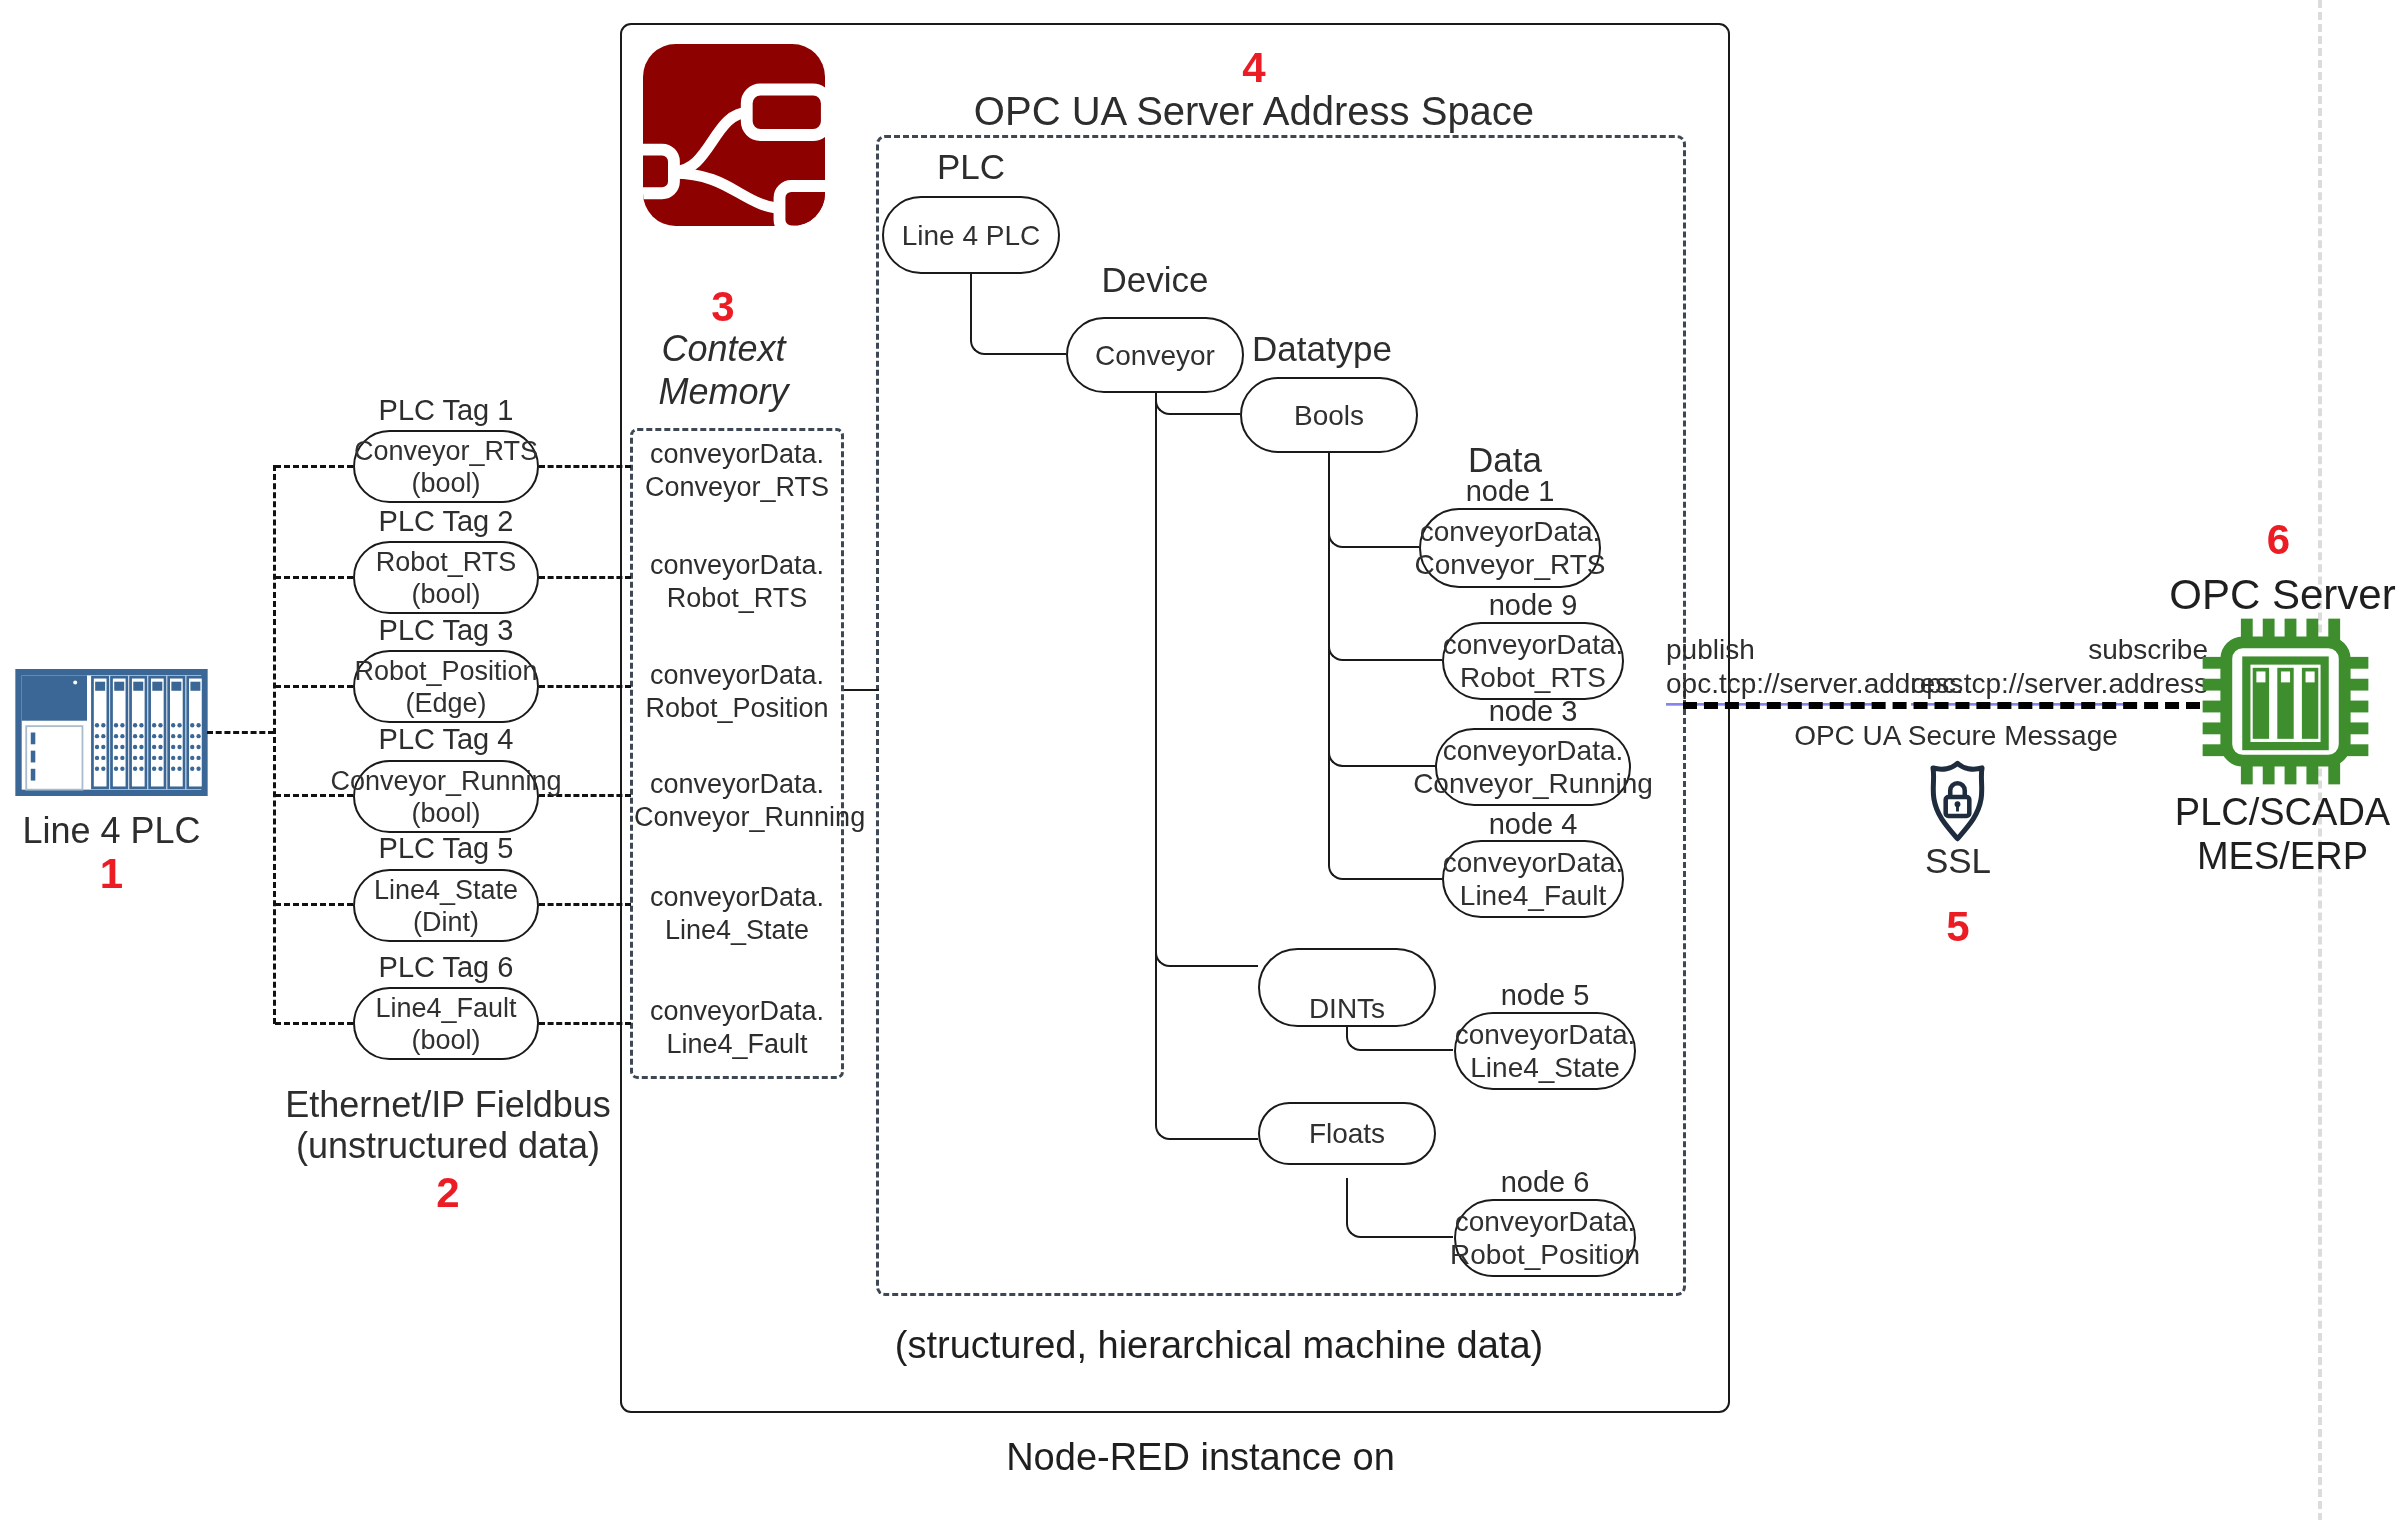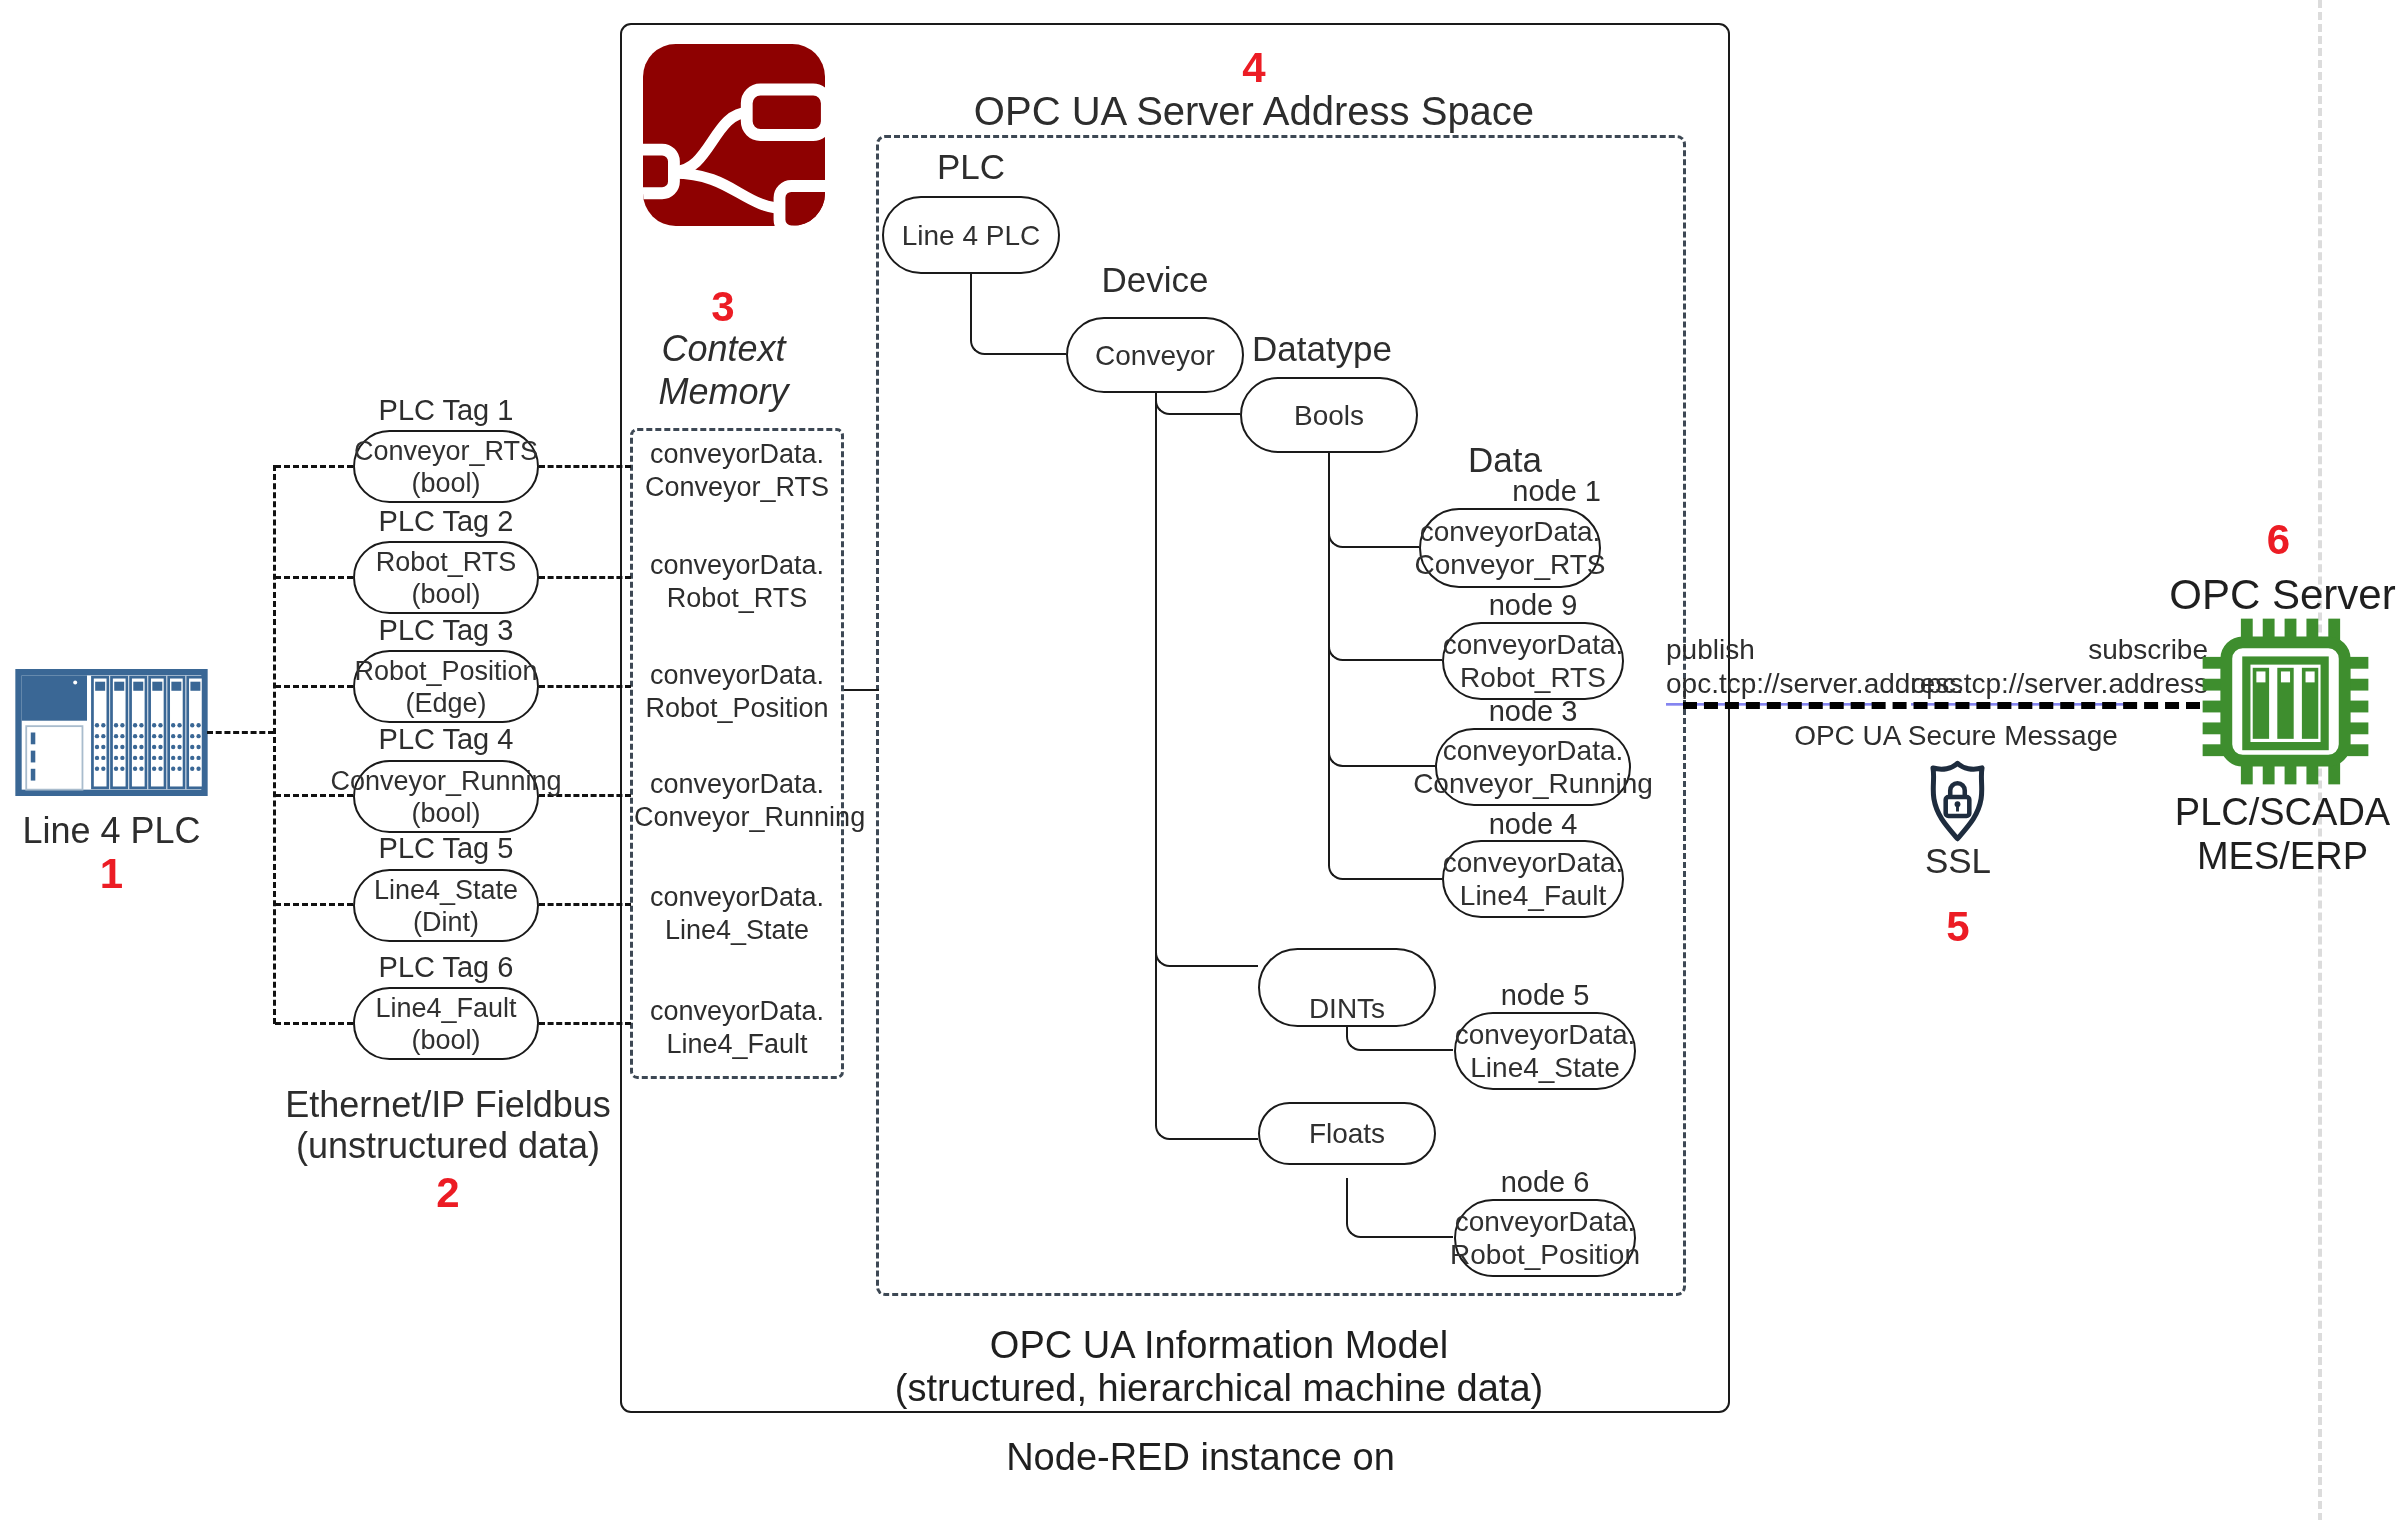--- a/index.html
+++ b/index.html
@@ -123,21 +123,21 @@
   <div class="onode" style="left:1240px;top:377px;width:178px;height:76px;">
     <div>Bools</div>
   </div>
   <div class="onode" style="left:1258px;top:948px;width:178px;height:79px;justify-content:flex-end;">
     <div>DINTs</div>
   </div>
   <div class="onode" style="left:1258px;top:1102px;width:178px;height:63px;">
     <div>Floats</div>
   </div>
 
-  <div class="lbl" style="left:1419px;top:475px;width:182px;font-size:29px;text-align:right;">node 1</div>
+  <div class="lbl" style="left:1419px;top:475px;width:182px;font-size:29px;">node 1</div>
   <div class="onode" style="left:1419px;top:508px;width:182px;height:80px;">
     <div>conveyorData.</div>
     <div>Conveyor_RTS</div>
   </div>
 
   <div class="lbl" style="left:1442px;top:589px;width:182px;font-size:29px;">node 9</div>
   <div class="onode" style="left:1442px;top:622px;width:182px;height:78px;">
     <div>conveyorData.</div>
     <div>Robot_RTS</div>
   </div>
@@ -160,21 +160,20 @@
     <div>Line4_State</div>
   </div>
 
   <div class="lbl" style="left:1454px;top:1166px;width:182px;font-size:29px;">node 6</div>
   <div class="onode" style="left:1454px;top:1199px;width:182px;height:78px;">
     <div>conveyorData.</div>
     <div>Robot_Position</div>
   </div>
 
   <div class="cap" style="left:855px;top:1324px;width:728px;">
-    <div>OPC UA Information Model</div>
     <div>(structured, hierarchical machine data)</div>
   </div>
   <div class="cap" style="left:832px;top:1437px;width:737px;line-height:41px;">
     <div>Node-RED instance on</div>
   </div>
 
   <svg class="abs" style="left:14.6px;top:669px;" width="193" height="127" viewBox="0 0 212 140">
     <rect x="3.5" y="3.5" width="205" height="133" fill="#fff" stroke="var(--plc-blue)" stroke-width="7"></rect>
     <rect x="7" y="7" width="72" height="50" fill="var(--plc-blue)"></rect>
     <circle cx="66" cy="15" r="2.2" fill="#fff"></circle>

